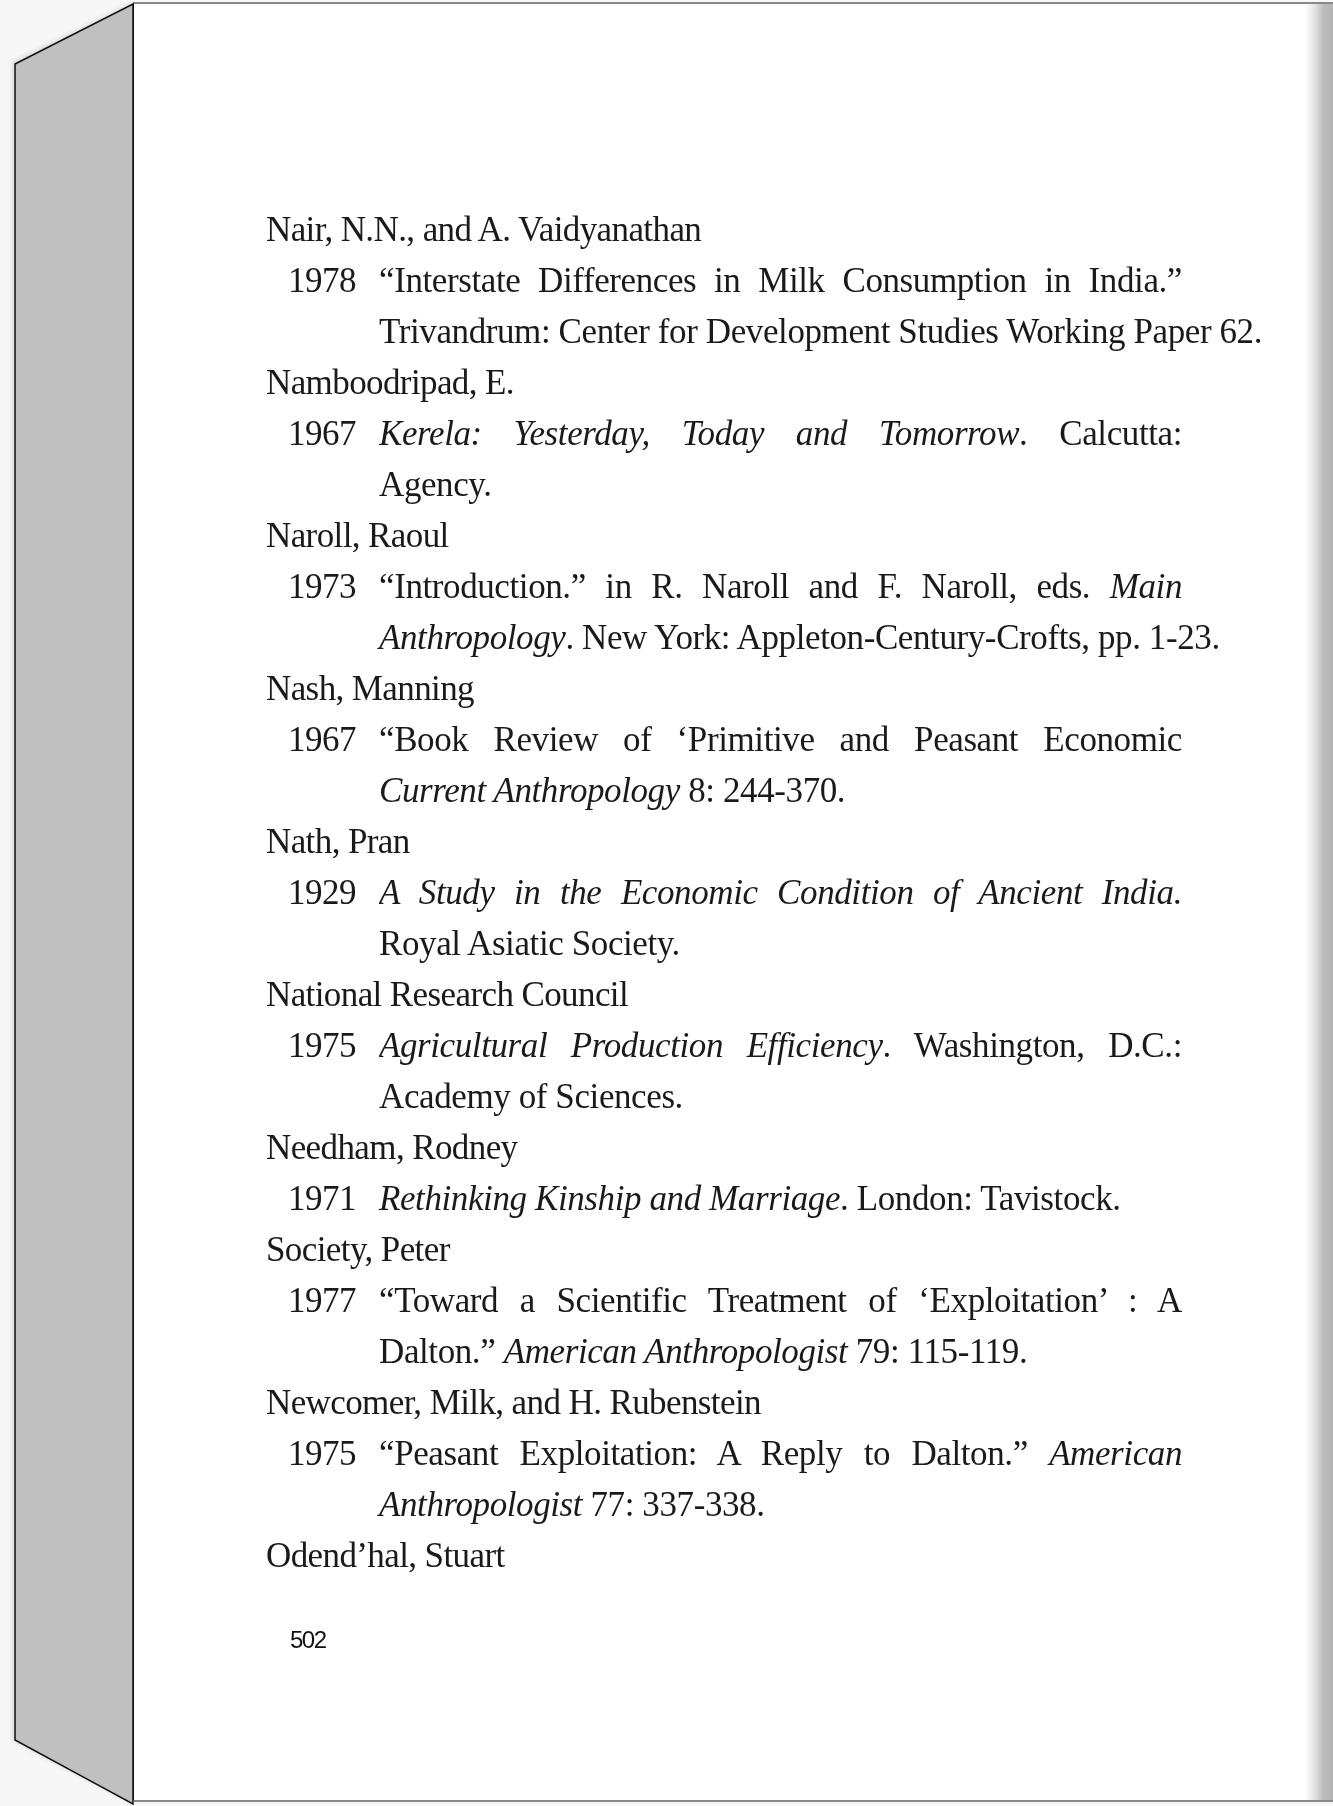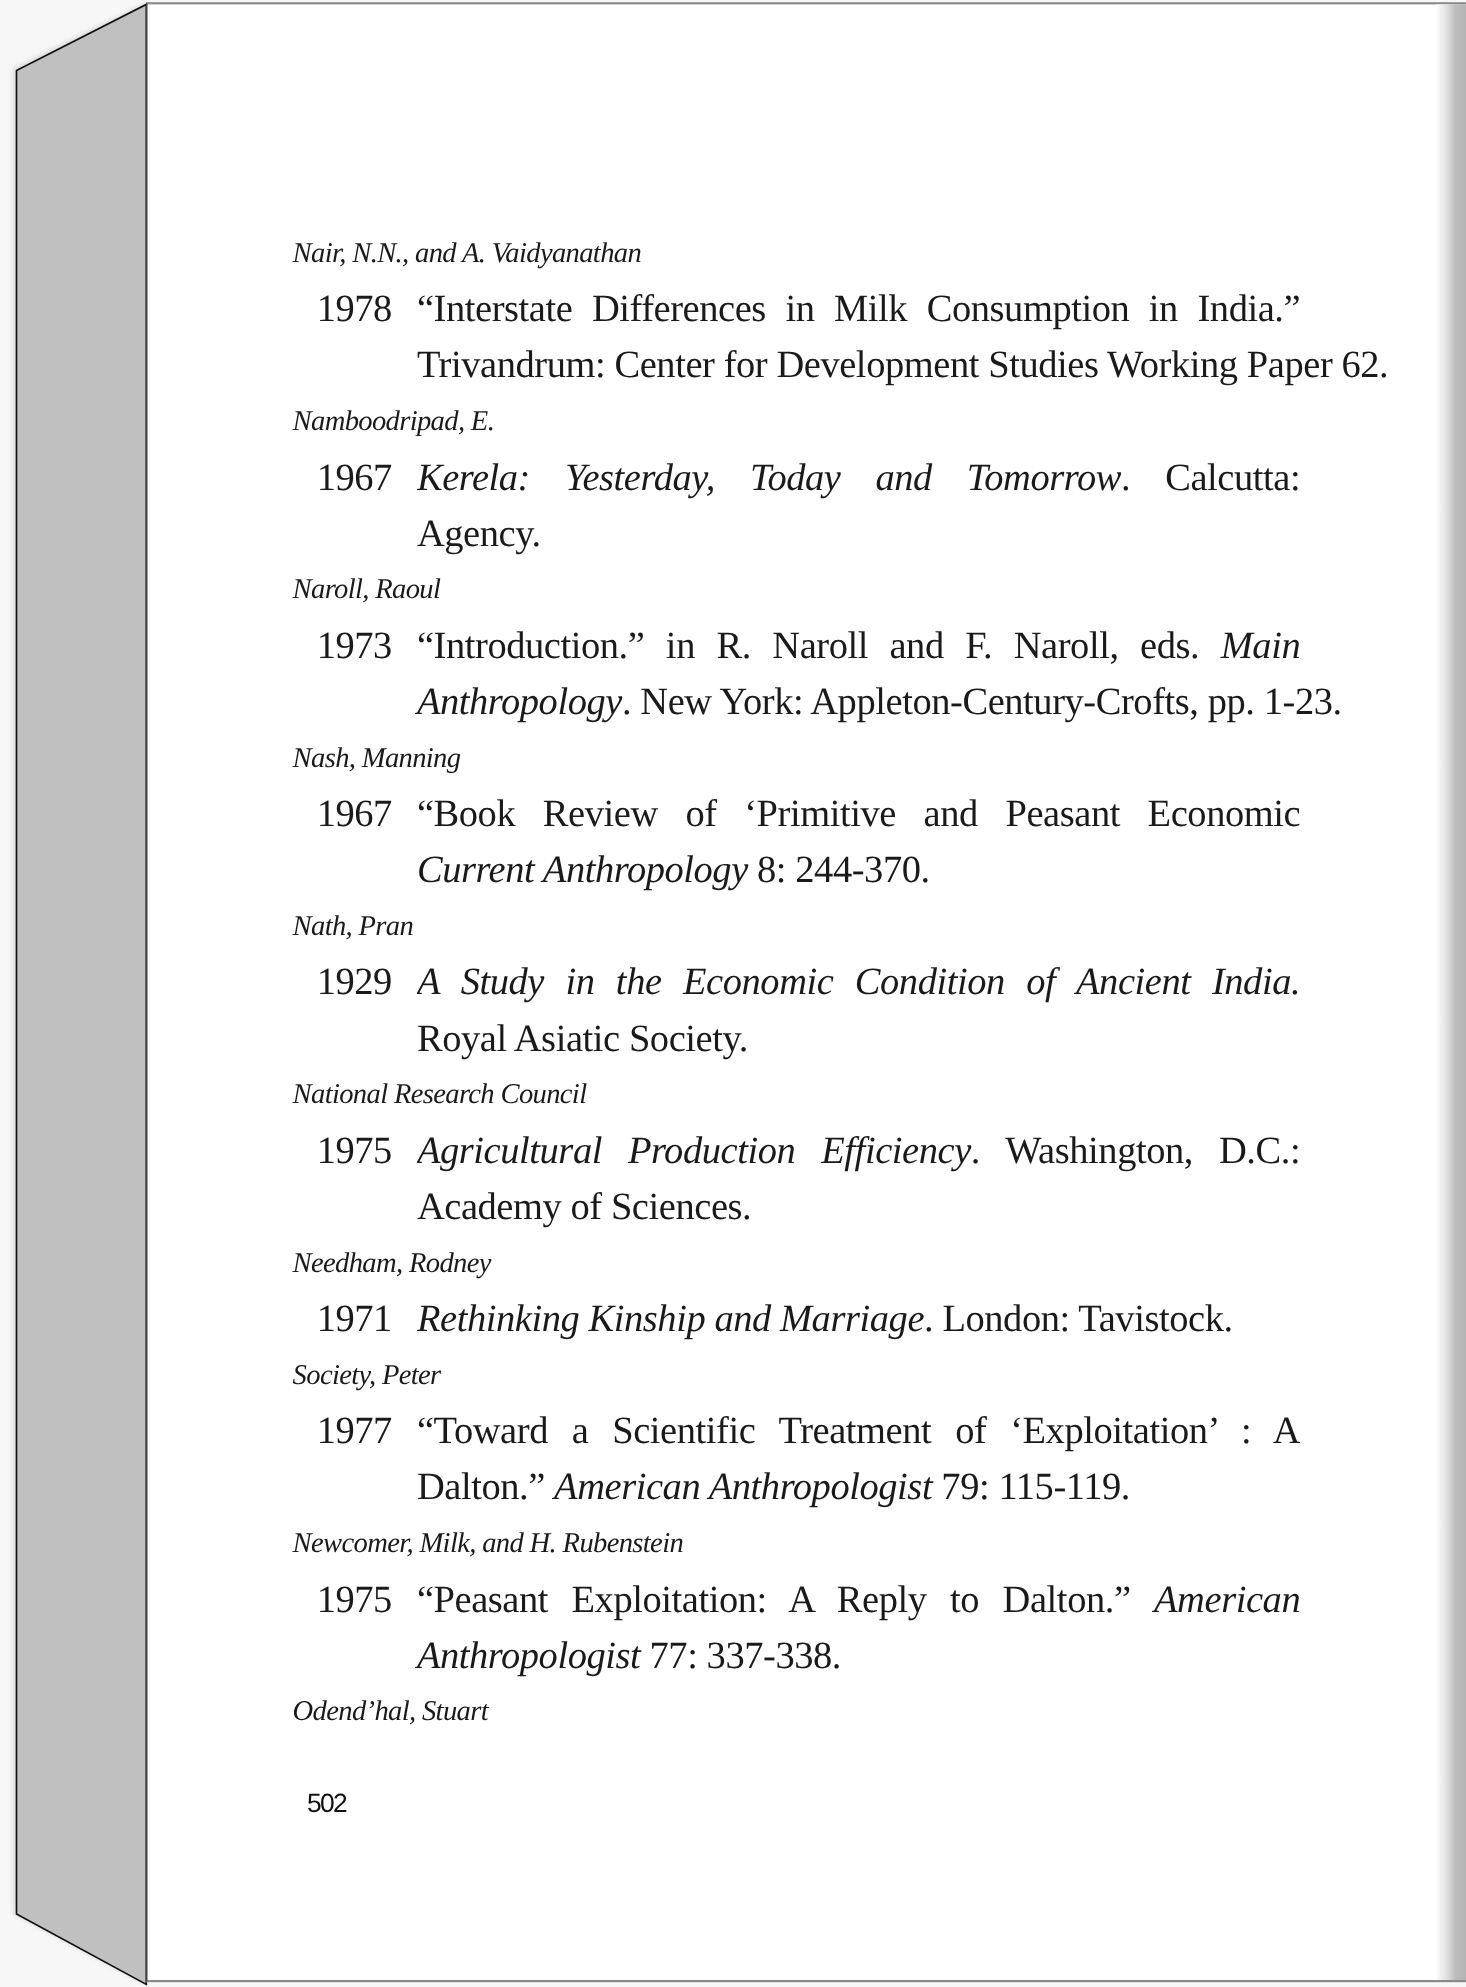--- a/index.html
+++ b/index.html
@@ -42,26 +42,25 @@
       background: linear-gradient(to right, #ffffff 0%, #e2e2e2 35%, #bdbdbd 65%, #b3b3b3 100%);
     }
     
     .bib {
       position: absolute;
       left: 266px;
       top: 204px;
       width: 916px;
     }
     .entry-author {
-      font-size: 26px;
+      font-size: 35px;
       line-height: 51px;
       height: 51px;
       letter-spacing: -0.6px;
       white-space: nowrap;
-      font-style: italic;
     }
     .entry-work {
       position: relative;
       padding-left: 113px;
       font-size: 35px;
       line-height: 51px;
       letter-spacing: -0.4px;
       text-align: justify;
       text-align-last: left;
     }
@@ -78,21 +77,21 @@
     }
     .entry-work .line.full {
       text-align: justify;
       text-align-last: justify;
       white-space: normal;
       overflow: hidden;
     }
     .i { font-style: italic; }
     .page-number {
       position: absolute;
-      left: 279px;
+      left: 290px;
       top: 1626px;
       font-family: "Liberation Sans", "DejaVu Sans", sans-serif;
       font-size: 24px;
       letter-spacing: -1.5px;
       color: #111;
     }
   </style>
 </head>
 <body>
 

